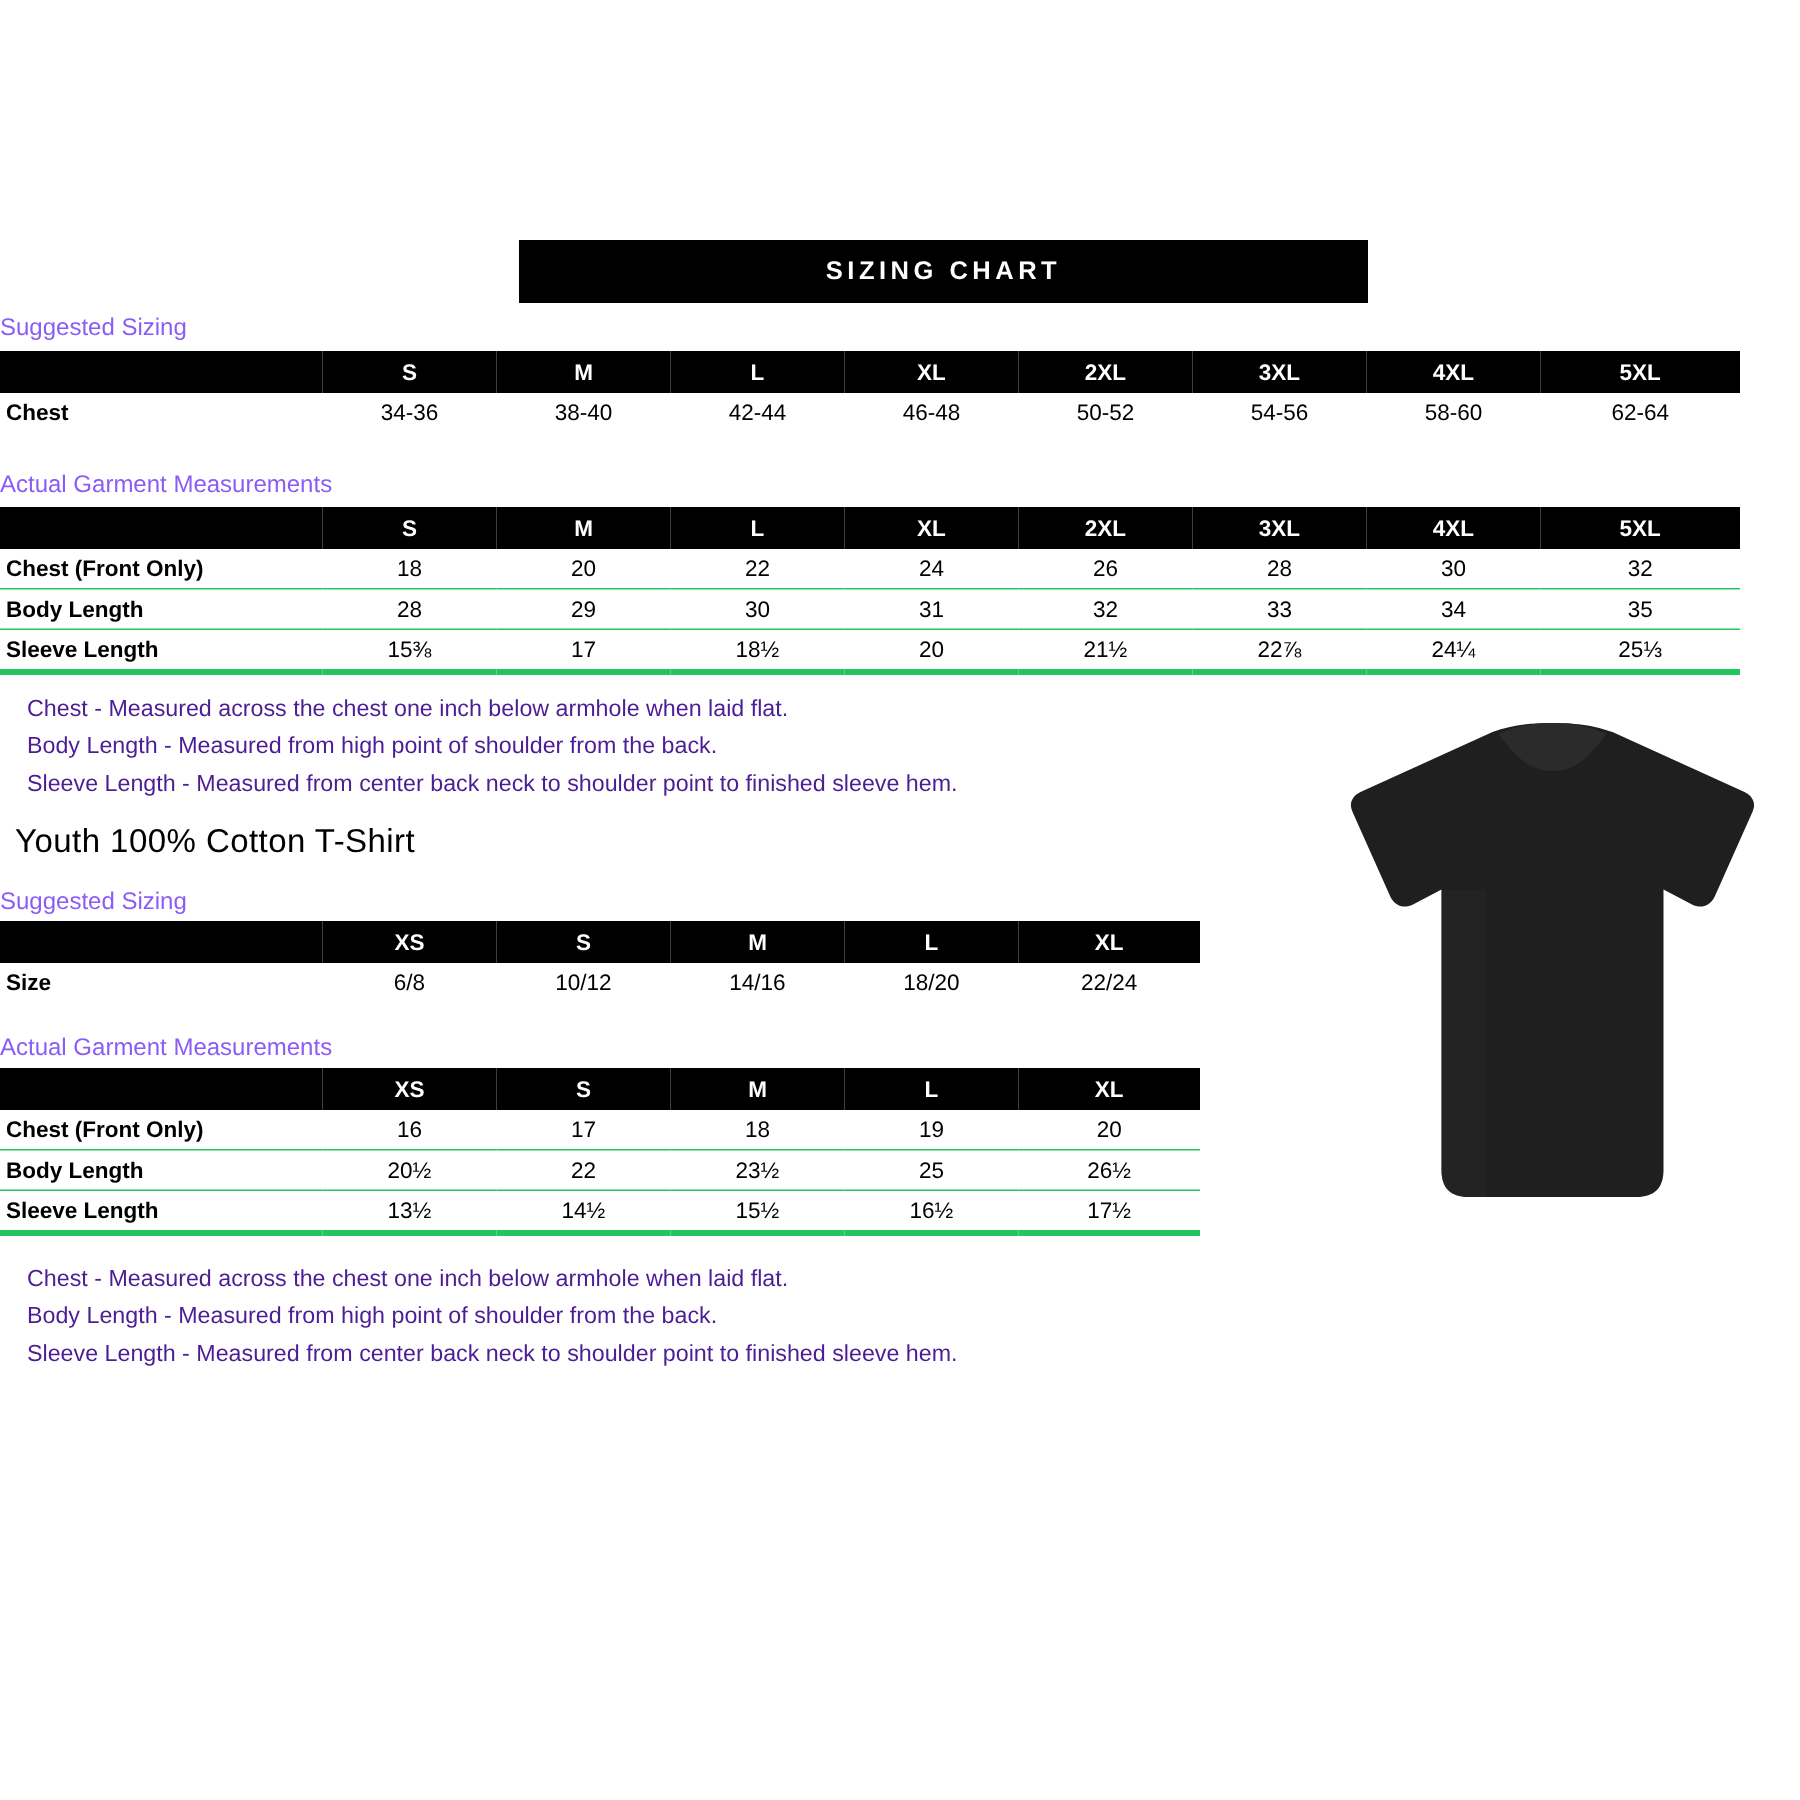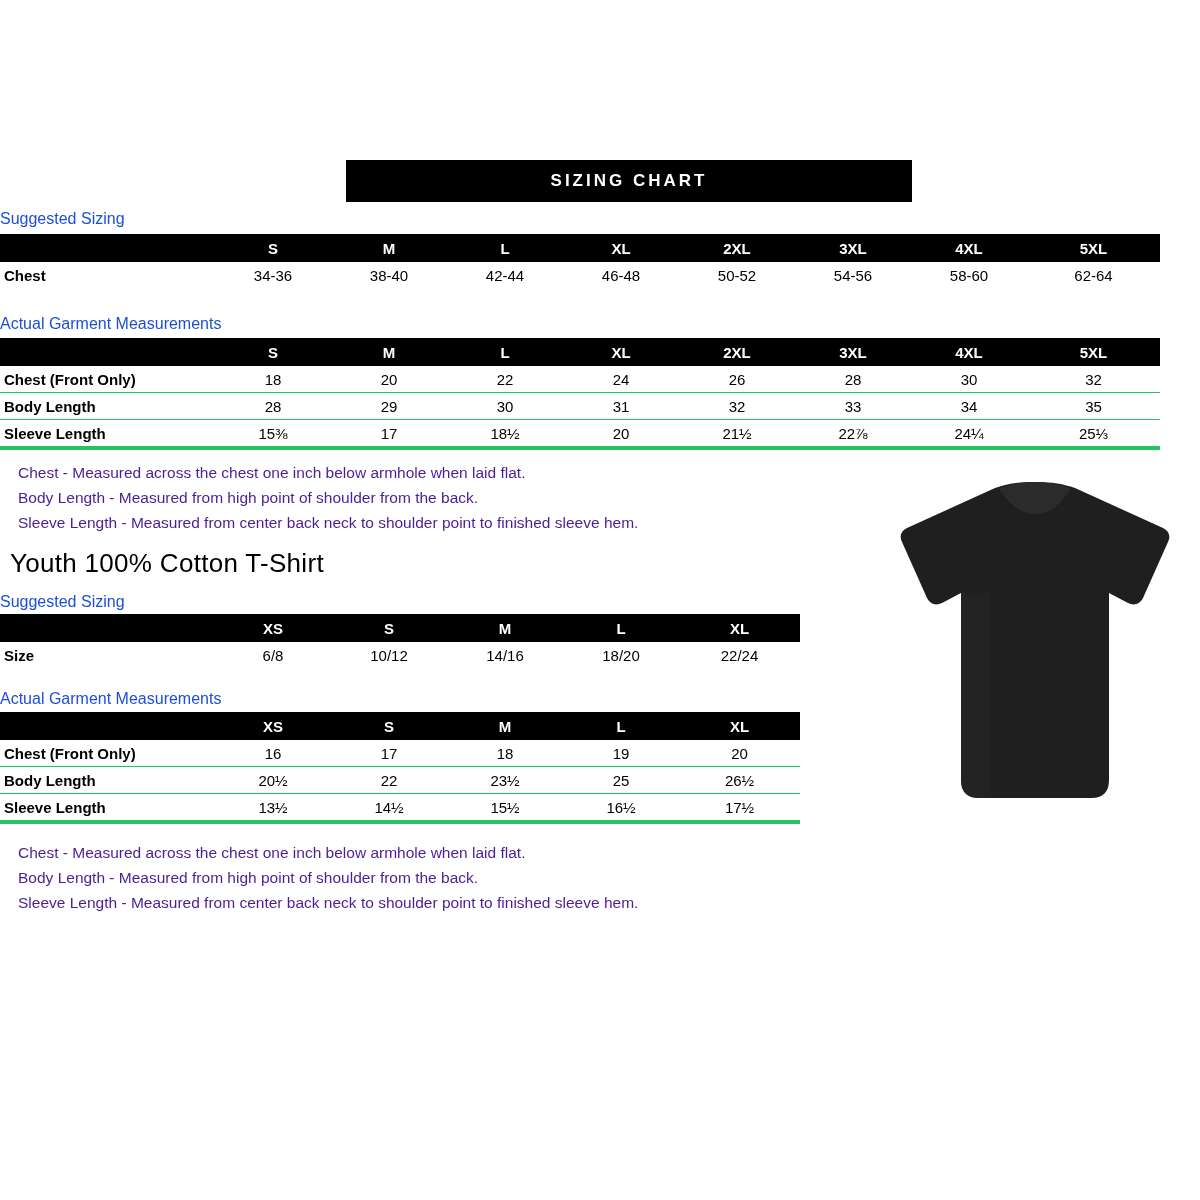--- a/index.html
+++ b/index.html
@@ -57,21 +57,21 @@
     letter-spacing: 3px;
     text-align: center;
     line-height: 42px;
   }
 
   
   .sub-label {
     position: absolute;
     font-size: 16px;
     font-weight: 400;
-    color: #1d4ed8;
+    color: #8b5cf6;
     white-space: nowrap;
   }
 
   
   table.sz {
     position: absolute;
     border-collapse: collapse;
     table-layout: fixed;
   }
   table.sz td, table.sz th {
@@ -125,21 +125,21 @@
     line-height: 25px;
     color: #4c1d95;
   }
   .notes div { white-space: nowrap; }
 
   
   .youth-title {
     position: absolute;
     left: 10px;
     top: 548px;
-    font-size: 26px;
+    font-size: 22px;
     font-weight: 400;
     letter-spacing: 0.3px;
     white-space: nowrap;
   }
 
   
   .tshirt {
     position: absolute;
     left: 895px;
     top: 480px;

